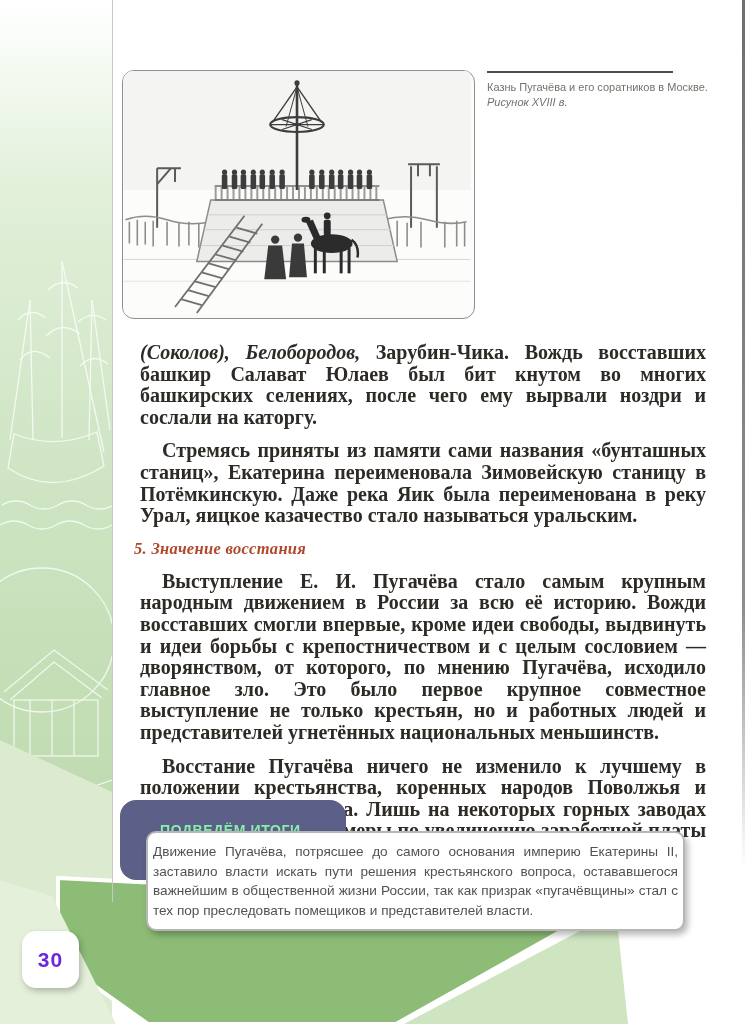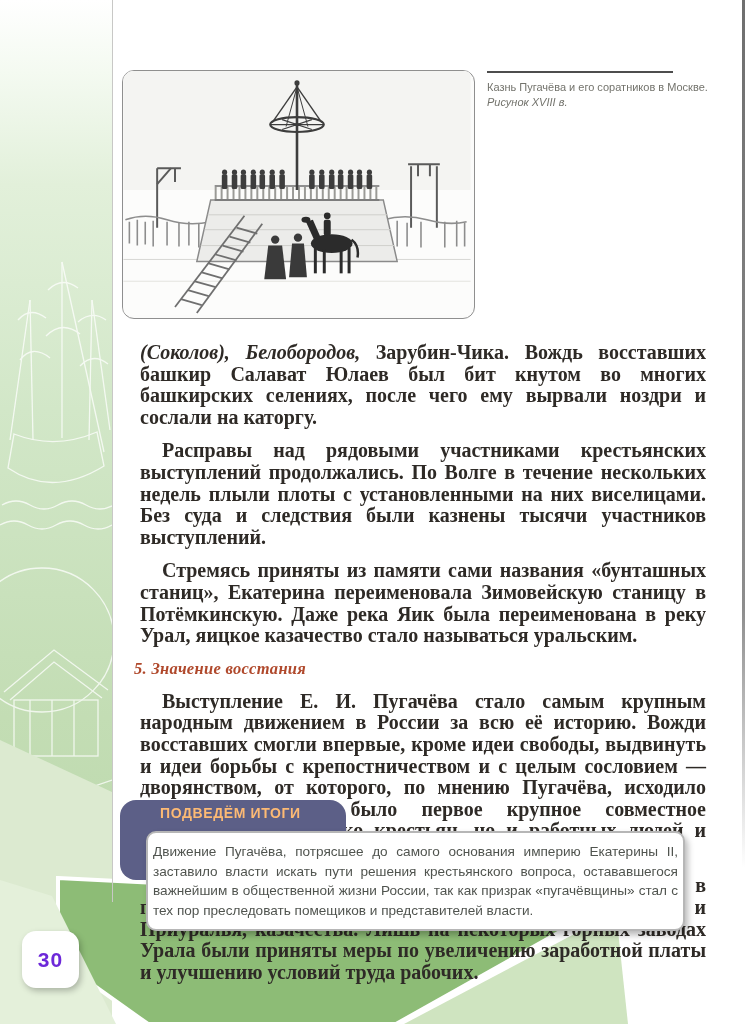--- a/index.html
+++ b/index.html
@@ -30,21 +30,21 @@
   .text-col p{margin:12px;font-family:"Liberation Serif", serif;font-weight:600;
               font-size:20px;line-height:21.6px;color:#2e2a26;text-align:justify;text-indent:22px;}
   .text-col p.noindent{text-indent:0;}
   .text-col .lead-italic{font-style:italic;}
   .text-col h3{margin:9px 0 7px 6px;font-family:"Liberation Serif", serif;
                font-style:italic;font-weight:700;font-size:16.5px;color:#b0492c;letter-spacing:.3px;}
 
   
   .summary-tab{position:absolute;left:120px;top:800px;width:226px;height:80px;z-index:2;
                background:#5c5f87;border-radius:16px;}
-  .summary-tab span{display:block;padding:5px 0 0 40px;color:#fdba74;
+  .summary-tab span{display:block;padding:22px 0 0 40px;color:#86efac;
                     font-family:"Liberation Sans", sans-serif;font-weight:700;font-size:14px;letter-spacing:.6px;}
   .summary-card{position:absolute;left:146px;top:831px;width:525px;min-height:74px;z-index:3;
                 background:#ffffff;border:2px solid #b6b6b6;border-radius:10px;
                 box-shadow:3px 4px 6px rgba(0,0,0,.28);padding:9px 5px;
                 font-family:"Liberation Sans", sans-serif;font-size:13.6px;line-height:19.5px;
                 color:#50544f;text-align:justify;}
 
   
   .badge{position:absolute;left:22px;top:931px;width:57px;height:57px;z-index:4;
          background:#ffffff;border-radius:14px;box-shadow:2px 3px 6px rgba(0,0,0,.25);
@@ -219,21 +219,20 @@
         <polygon points="170,174 182,174 185,208 167,208"></polygon>
       </g>
     </svg>
   </div>
 
   <div class="cap-line"></div>
   <div class="caption"><span>Казнь Пугачёва и его соратников в Москве. </span><span class="it">Рисунок XVIII в.</span></div>
 
   <div class="text-col">
     <p class="noindent"><span class="lead-italic">(Соколов), Белобородов,</span><span> Зарубин-Чика. Вождь восставших башкир Салават Юлаев был бит кнутом во многих башкирских селениях, после чего ему вырвали ноздри и сослали на каторгу.</span></p>
-    <p>Расправы над рядовыми участниками крестьянских выступлений продолжались. По Волге в течение нескольких недель плыли плоты с установленными на них виселицами. Без суда и следствия были казнены тысячи участников выступлений.</p>
     <p>Стремясь приняты из памяти сами названия «бунташных станиц», Екатерина переименовала Зимовейскую станицу в Потёмкинскую. Даже река Яик была переименована в реку Урал, яицкое казачество стало называться уральским.</p>
     <h3>5. Значение восстания</h3>
     <p>Выступление Е. И. Пугачёва стало самым крупным народным движением в России за всю её историю. Вожди восставших смогли впервые, кроме идеи свободы, выдвинуть и идеи борьбы с крепостничеством и с целым сословием — дворянством, от которого, по мнению Пугачёва, исходило главное зло. Это было первое крупное совместное выступление не только крестьян, но и работных людей и представителей угнетённых национальных меньшинств.</p>
     <p>Восстание Пугачёва ничего не изменило к лучшему в положении крестьянства, коренных народов Поволжья и Приуралья, казачества. Лишь на некоторых горных заводах Урала были приняты меры по увеличению заработной платы и улучшению условий труда рабочих.</p>
   </div>
 
   <div class="summary-tab">
     <span>ПОДВЕДЁМ ИТОГИ</span>
   </div>
   <div class="summary-card">

